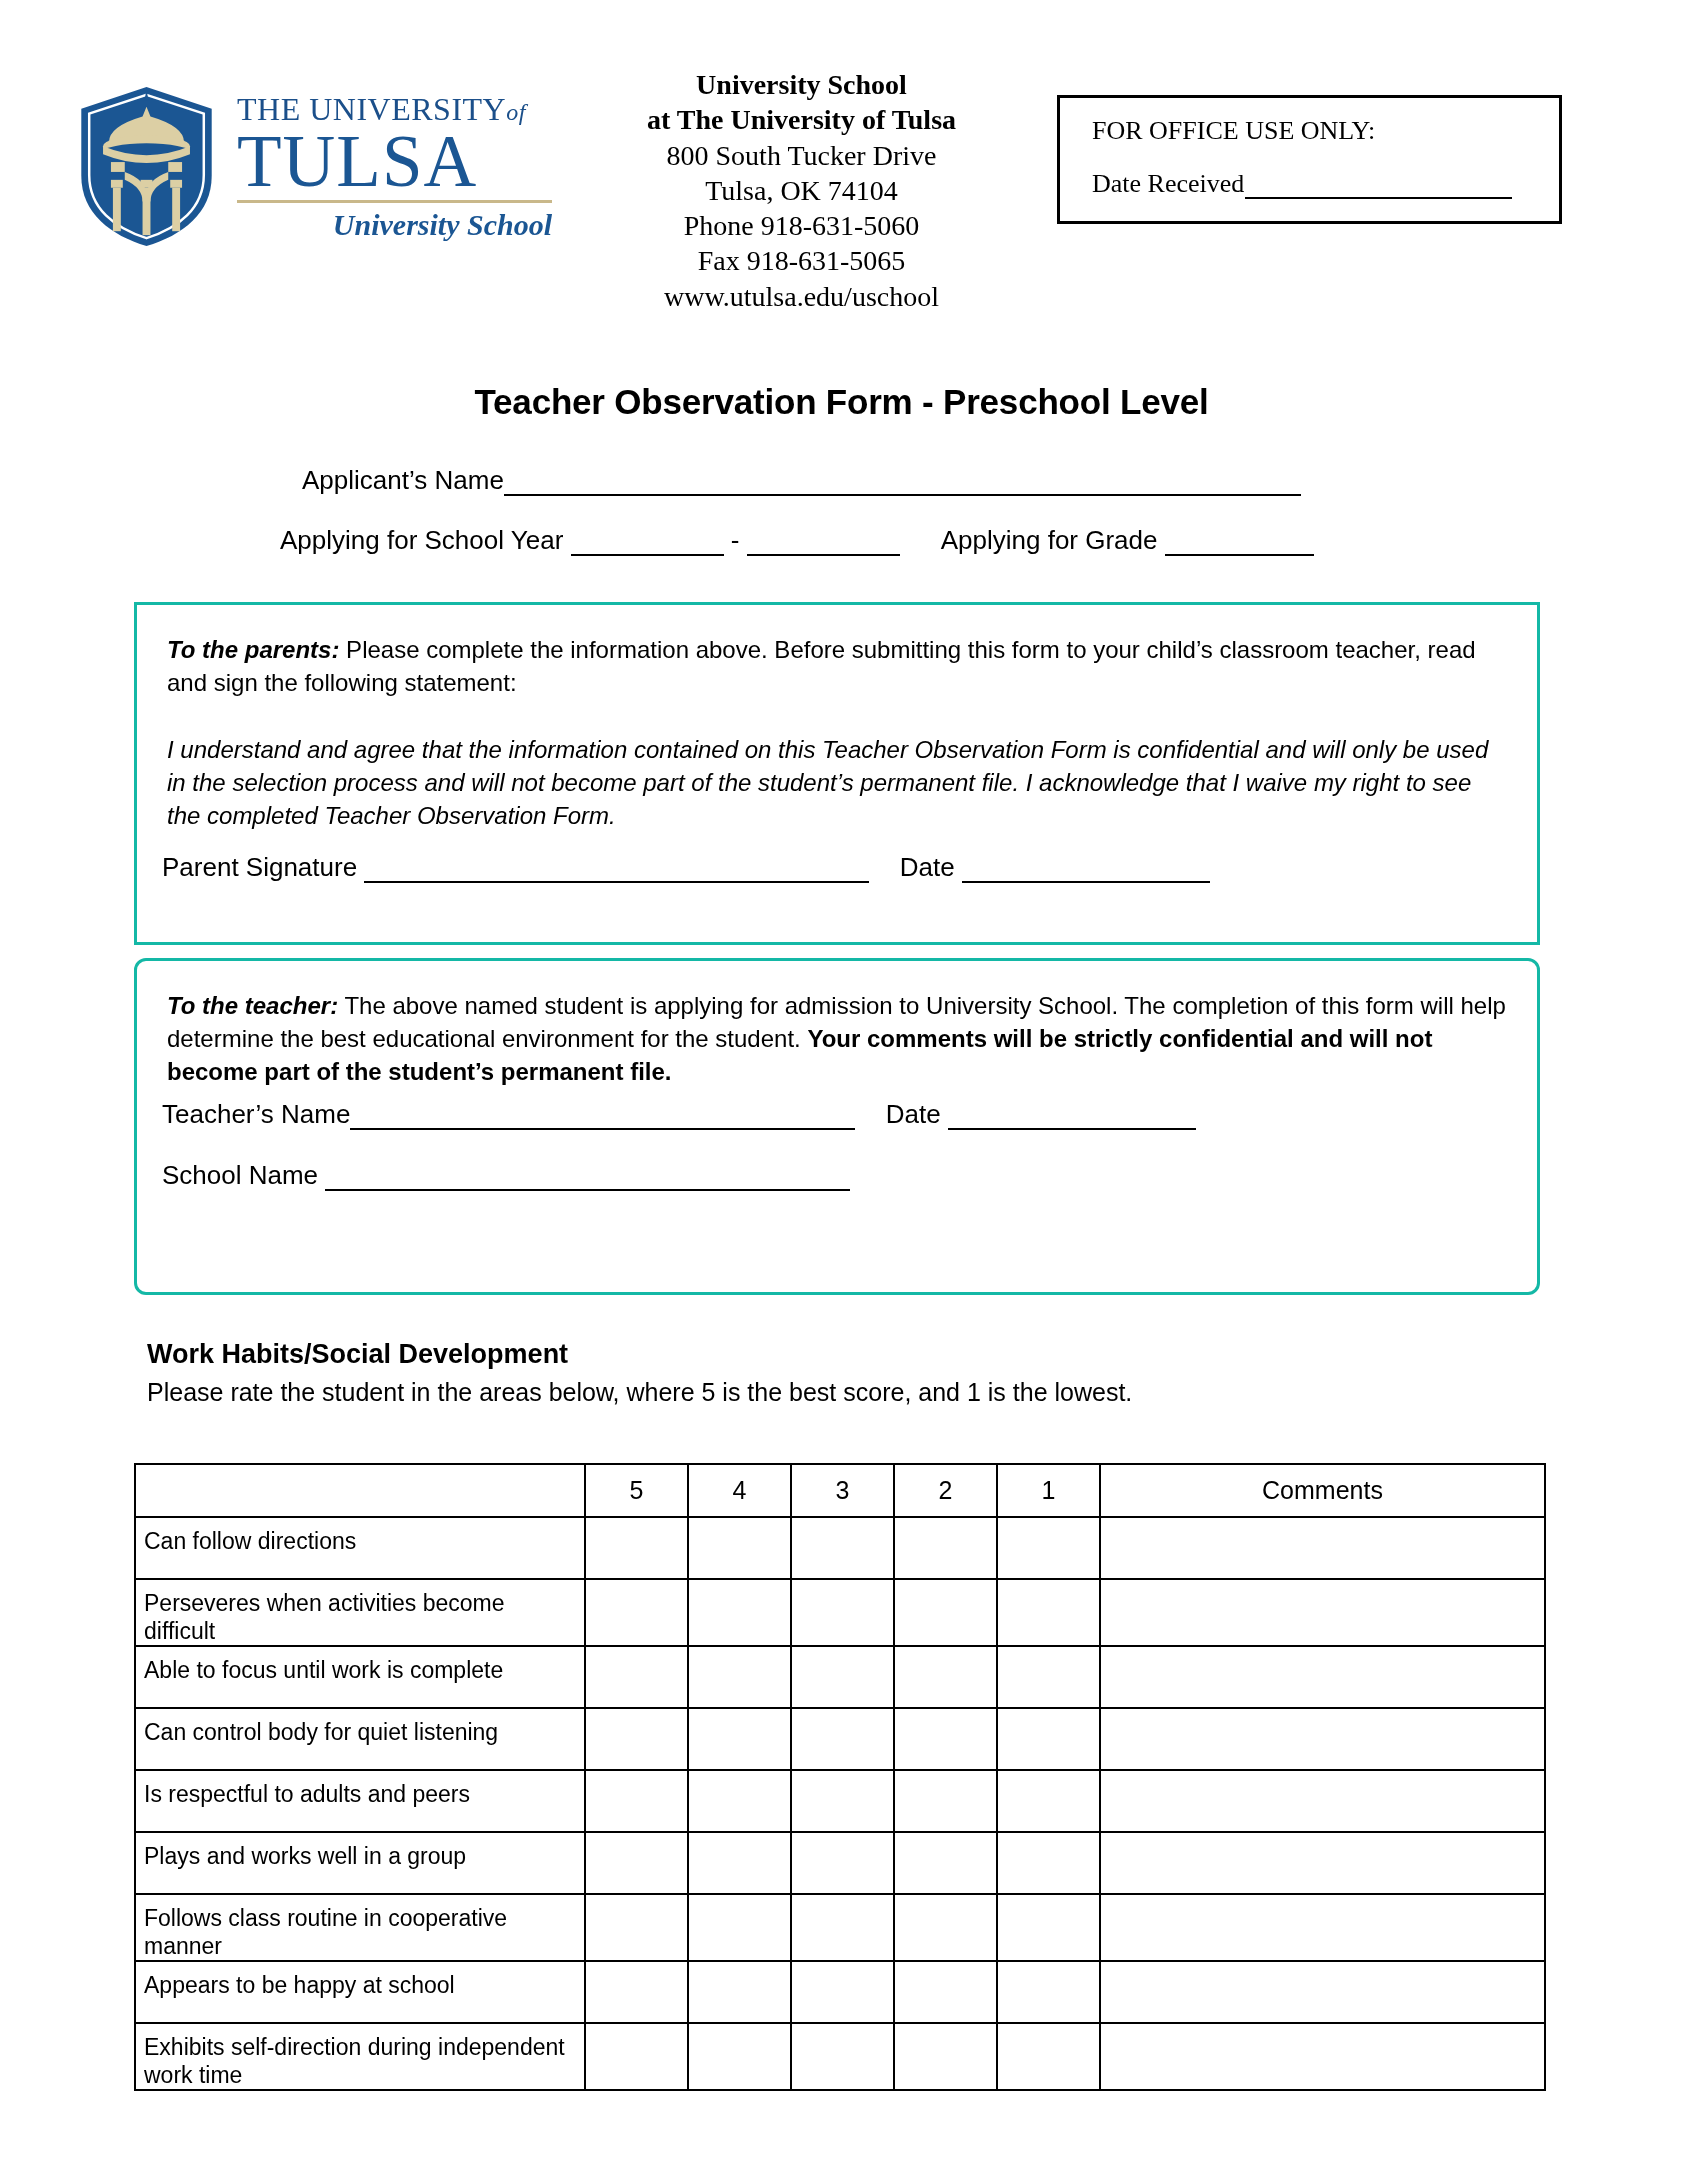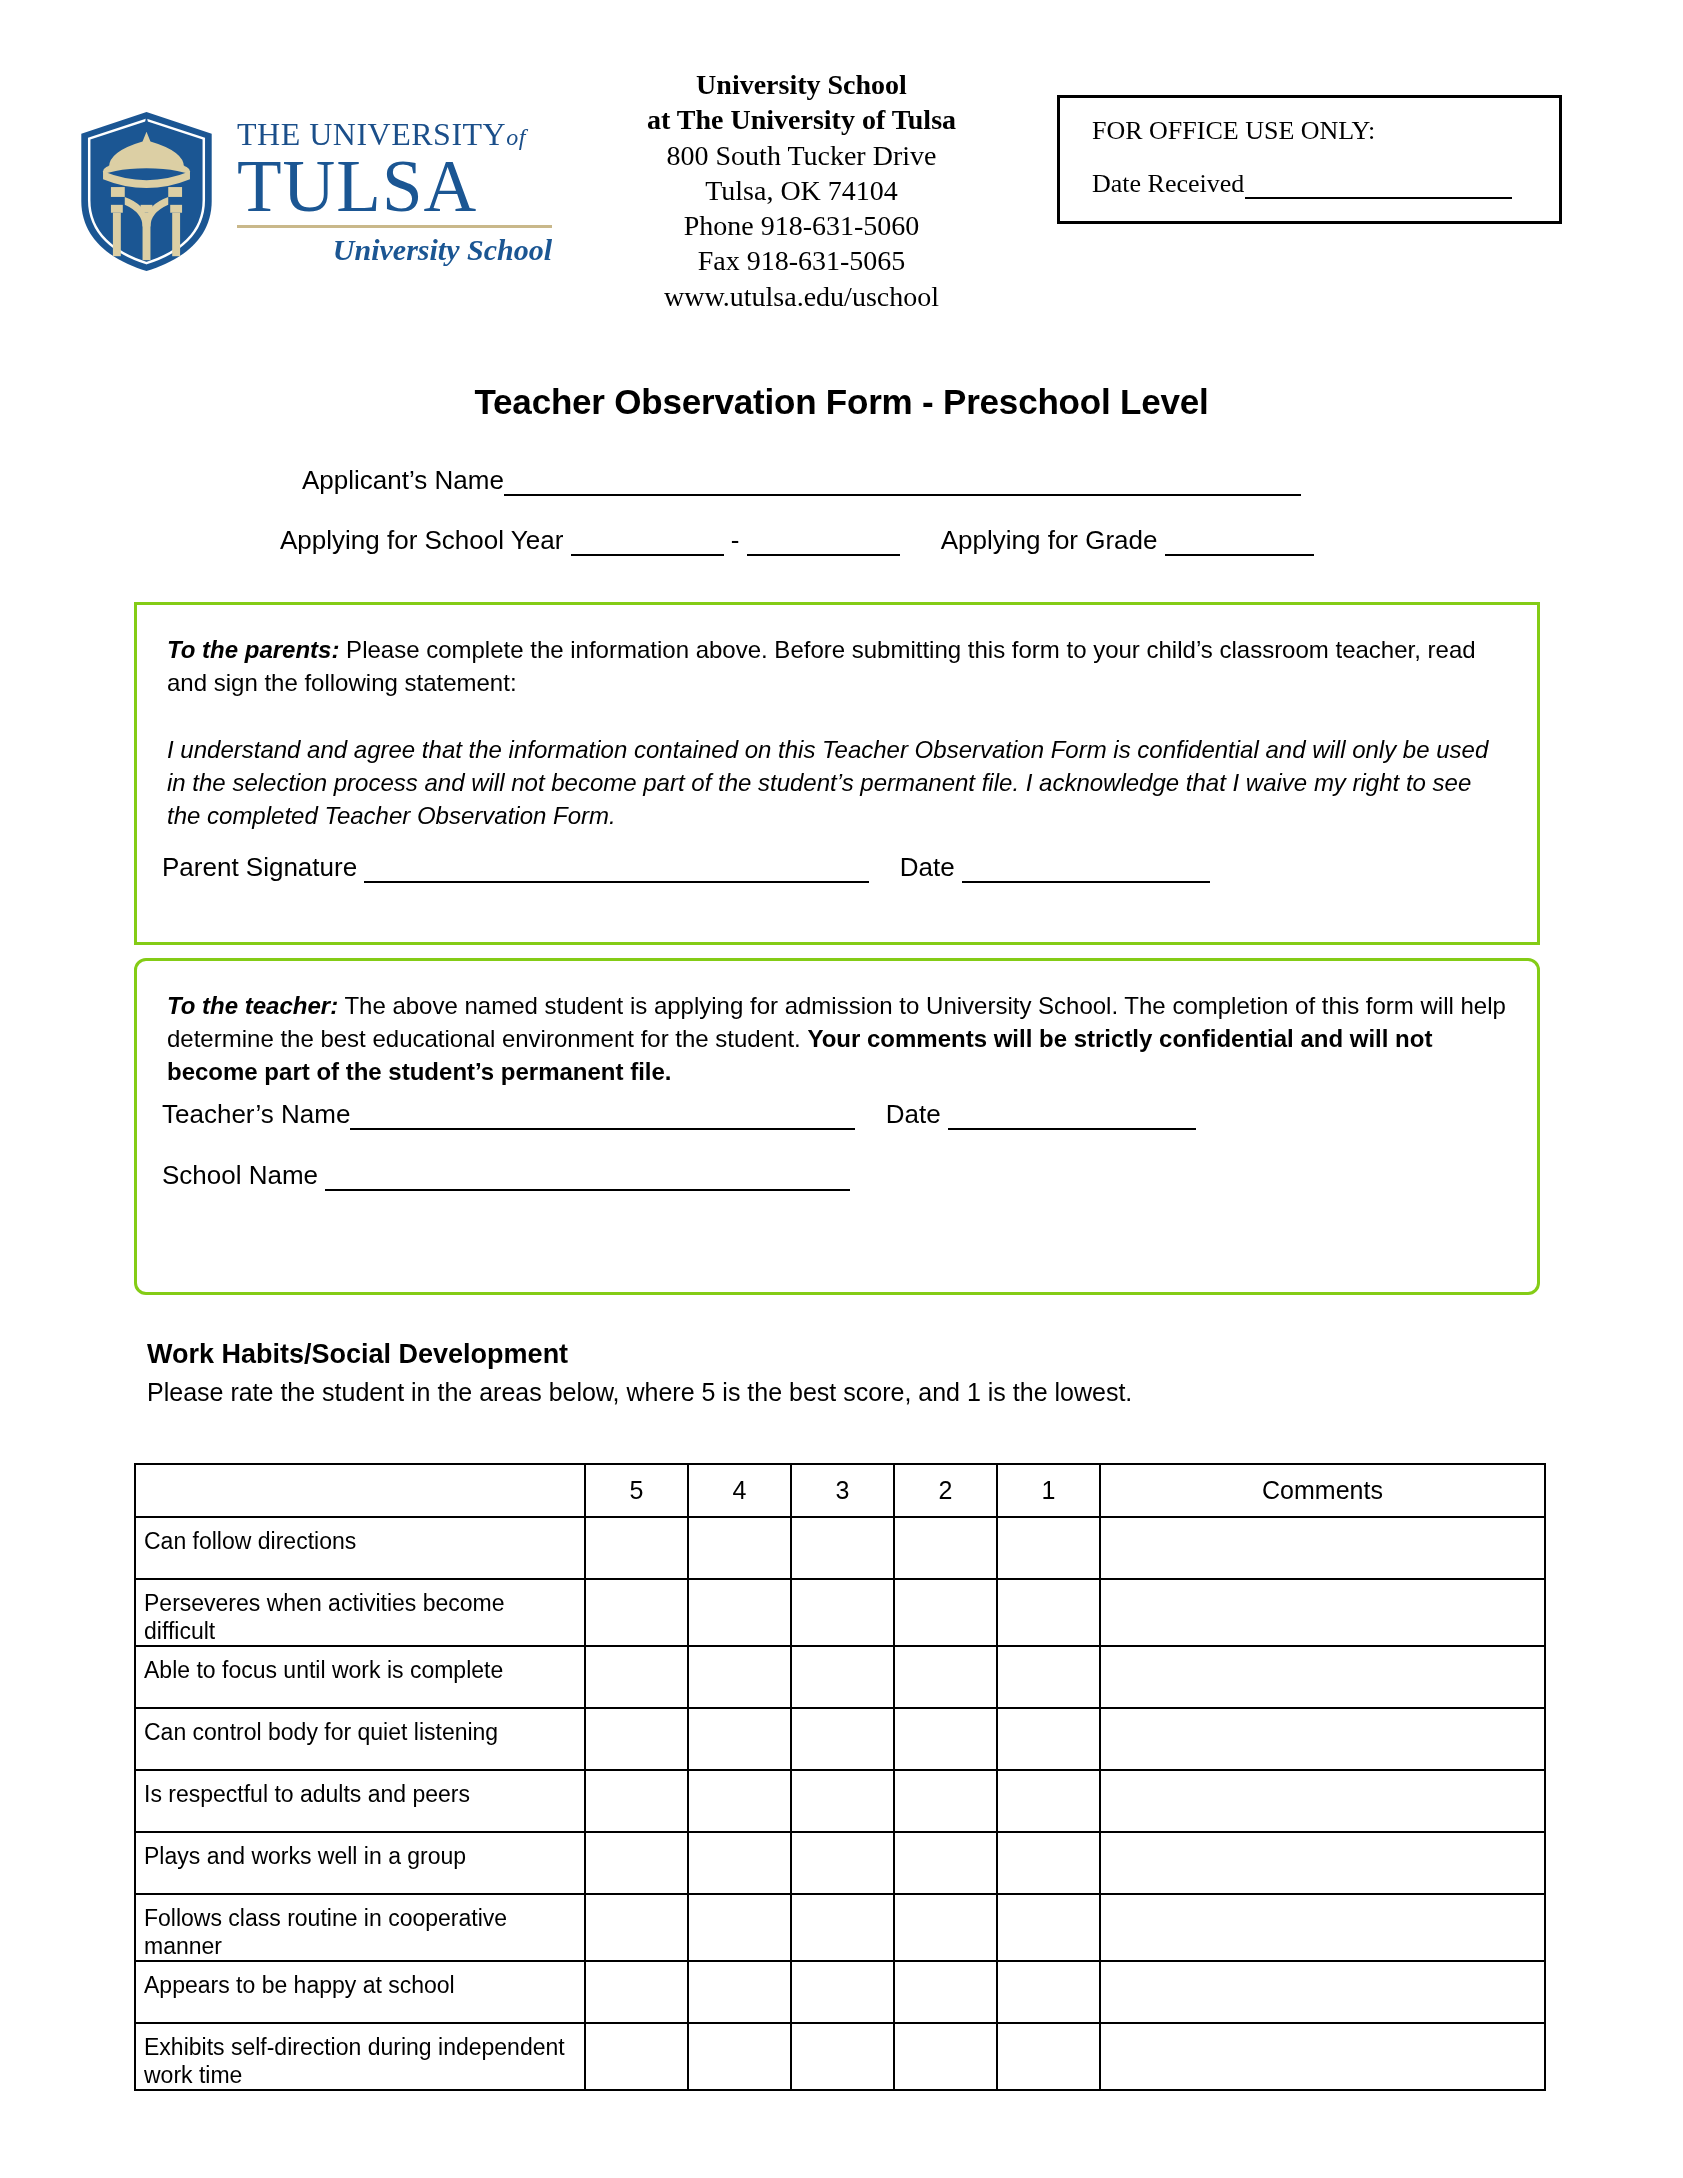--- a/index.html
+++ b/index.html
@@ -23,21 +23,20 @@
     width: 1683px;
     height: 337px;
   }
 
   .logo-block {
     position: absolute;
     left: 77px;
     top: 85px;
     width: 495px;
     height: 188px;
-    margin-top: 25px;
   }
   .shield-wrap {
     position: absolute;
     left: 0; top: 0;
     width: 139px;
     height: 163px;
   }
   .logo-text {
     position: absolute;
     left: 160px;
@@ -168,21 +167,21 @@
     border-bottom: 2px solid #000;
     height: 18px;
     vertical-align: bottom;
   }
 
   
   .panel {
     position: absolute;
     left: 134px;
     width: 1406px;
-    border: 3px solid #84cc16;
+    border: 3px solid #14b8a6;
     box-sizing: border-box;
   }
   #parents-panel { top: 602px; height: 343px; }
   #teacher-panel { top: 958px; height: 337px; border-radius: 12px; }
 
   .panel-inner {
     padding: 28px 30px 0 30px;
     font-size: 24px;
     line-height: 1.38;
   }

